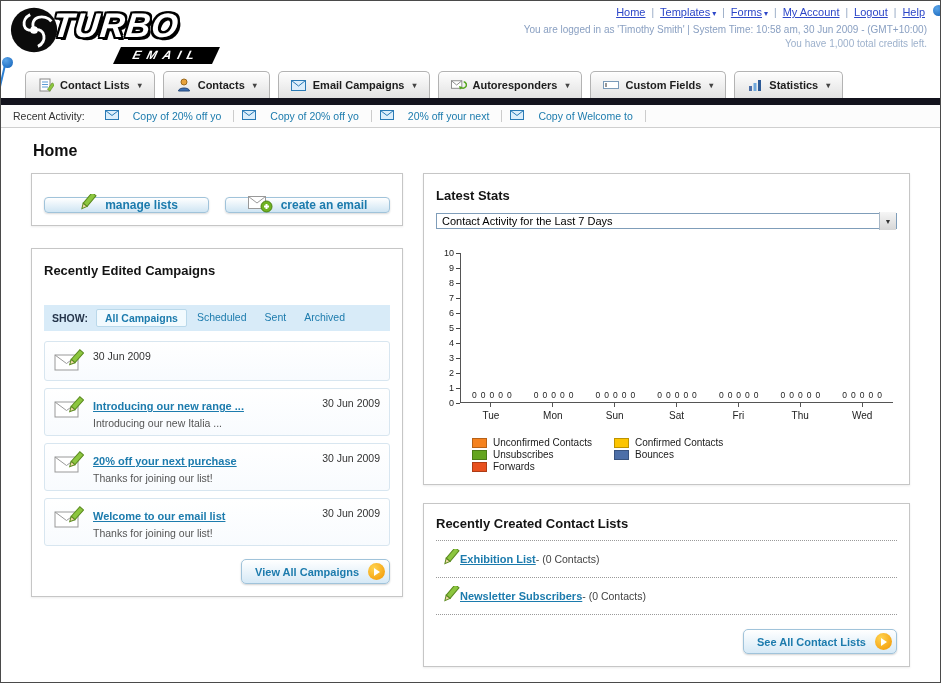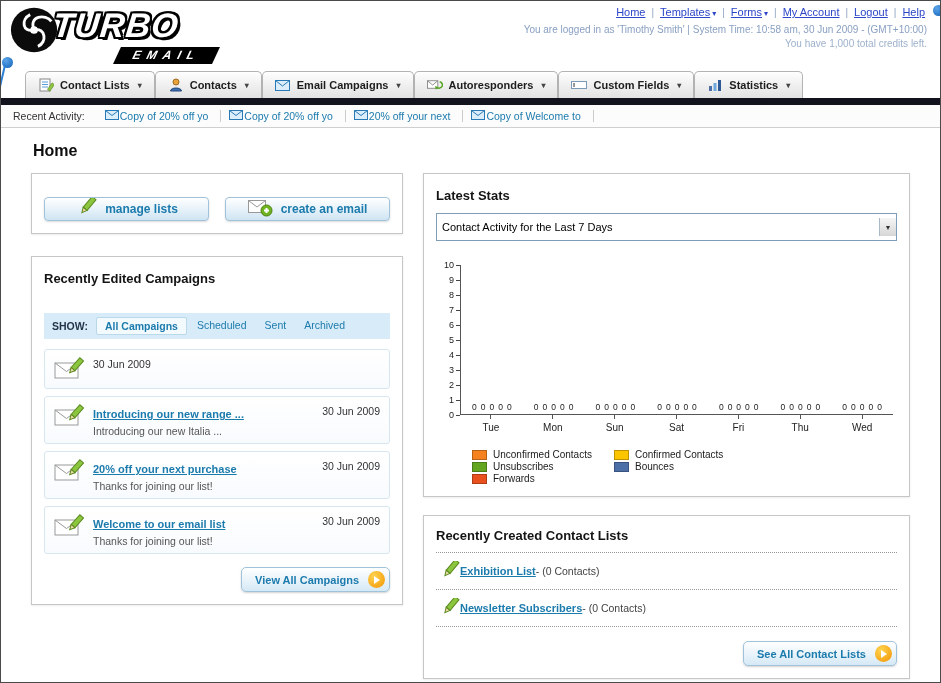--- a/index.html
+++ b/index.html
@@ -17,48 +17,48 @@
   .logo-email { display:inline-block; background:#000; color:#fff; font-size:12px; font-weight:bold; letter-spacing:6px; padding:1px 16px 2px 16px; transform:skewX(-25deg); margin:-6px 0 0 64px; }
   .top-right { position:absolute; right:13px; top:5px; text-align:right; }
   .top-links { font-size:11px; }
   .top-link { color:#2c46c8; text-decoration:underline; cursor:pointer; margin:0 2px; white-space:nowrap; }
   .sep { color:#8fa3c0; margin:0 4px; font-size:10px; }
   .dd-caret { font-size:8px; color:#2c46c8; margin-left:2px; display:inline-block; text-decoration:none; }
   .login-info { margin-top:6px; color:#8aa0c2; font-size:10px; }
   .credits-info { margin-top:3px; color:#9db1cc; font-size:10px; }
 
   
-  .navbar { display:flex; align-items:flex-end; padding-left:24px; height:29px; }
+  .navbar { display:flex; align-items:flex-end; gap:8px; padding-left:24px; height:29px; }
   .nav-tab { display:flex; align-items:center; gap:6px; height:27px; padding:0 12px; background:linear-gradient(#fefefe,#e2e2e2);
     border:1px solid #b3b3b3; border-bottom:none; border-radius:5px 5px 0 0; font-size:11px; font-weight:bold; color:#1d1d1d; cursor:pointer;
     box-shadow:inset 0 1px 0 #fff; white-space:nowrap; }
   .nav-icon { display:inline-flex; width:16px; height:14px; align-items:center; justify-content:center; }
   .nav-caret { font-size:8px; color:#444; margin-left:2px; }
   .darkbar { height:7px; background:#13131d; }
 
   
   .activity-bar { display:flex; align-items:center; height:23px; padding:0 12px; background:#fcfcfc; border-bottom:1px solid #cfcfcf; font-size:10.5px; }
   .activity-label { color:#333; margin-right:12px; }
-  .activity-item { display:flex; align-items:center; gap:1px; padding:0 12px 0 8px; border-right:1px solid #ccc; cursor:pointer; }
+  .activity-item { display:flex; align-items:center; gap:14px; padding:0 12px 0 8px; border-right:1px solid #ccc; cursor:pointer; }
   .act-text { color:#1c7bad; white-space:nowrap; }
 
   
   .content { padding:8px 30px 0 30px; }
   .page-title { font-size:16px; font-weight:bold; color:#0e0e0e; margin:6px 0 13px 2px; }
   .columns { display:flex; gap:20px; align-items:flex-start; }
   .col-left { width:372px; flex:none; }
   .col-right { flex:1; min-width:0; }
   .panel { border:1px solid #c6c6c6; background:#fff; padding:12px; box-shadow:0 1px 2px rgba(0,0,0,0.08); }
   .panel-title { font-size:13px; font-weight:bold; color:#141414; }
   .link { color:#1c7bad; font-size:11px; text-decoration:underline; cursor:pointer; }
 
   
   .gs-head { display:flex; justify-content:space-between; align-items:center; }
   .gs-buttons { display:flex; gap:16px; margin-top:11px; }
-  .big-btn { flex:1; height:24px; display:flex; align-items:center; justify-content:center; gap:8px;
+  .big-btn { flex:1; height:16px; display:flex; align-items:center; justify-content:center; gap:8px;
     background:linear-gradient(#ffffff,#cfe5f3); border:1px solid #a0c3da; border-radius:4px;
     font-size:12px; font-weight:bold; color:#1c7bad; cursor:pointer; box-shadow:0 1px 2px rgba(0,0,0,0.15); }
 
   
   .camp-panel { margin-top:22px; }
   .filter-bar { display:flex; align-items:center; background:#d8ebf8; padding:4px 8px; margin-top:26px; font-size:10.5px; }
   .show-label { font-weight:bold; color:#24344a; margin-right:8px; }
   .filter { color:#1c7bad; padding:2px 8px; cursor:pointer; text-decoration:none; }
   .filter.selected { background:#f2fafe; border:1px solid #b9d8ea; border-radius:2px; font-weight:bold; }
   .camp-list { display:flex; flex-direction:column; gap:7px; margin-top:10px; }
@@ -68,21 +68,21 @@
   .camp-title { display:inline-block; color:#1c7bad; font-size:11px; font-weight:bold; text-decoration:underline; cursor:pointer; }
   .camp-sub { color:#555; font-size:10.5px; margin-top:3px; }
   .camp-date { font-size:10.5px; color:#333; white-space:nowrap; padding-top:2px; }
   .camp-footer { display:flex; justify-content:flex-end; margin-top:13px; }
   .pill-btn { display:inline-flex; align-items:center; gap:9px; padding:3px 4px 3px 13px; background:linear-gradient(#ffffff,#d6e9f6);
     border:1px solid #a0c3da; border-radius:5px; font-size:11px; font-weight:bold; color:#1c7bad; cursor:pointer; box-shadow:0 1px 2px rgba(0,0,0,0.18); }
   .arrow-circle { width:17px; height:17px; border-radius:50%; background:radial-gradient(circle at 35% 30%, #ffd34f, #f29400); display:flex; align-items:center; justify-content:center; flex:none; }
   .arrow-circle::after { content:""; display:block; border-left:6px solid #fff; border-top:4px solid transparent; border-bottom:4px solid transparent; margin-left:1px; }
 
   
-  .stats-select { margin-top:9px; height:28px; border:1px solid #7f9db9; background:#fff; display:flex; align-items:center; justify-content:space-between; font-size:11px; color:#000; padding-left:5px; cursor:pointer; }
+  .stats-select { margin-top:9px; height:16px; border:1px solid #7f9db9; background:#fff; display:flex; align-items:center; justify-content:space-between; font-size:11px; color:#000; padding-left:5px; cursor:pointer; }
   .select-arrow { width:17px; height:18px; background:linear-gradient(#f6f6f6,#d6d6d6); border-left:1px solid #a9b8c6; display:flex; align-items:center; justify-content:center; font-size:7px; color:#333; flex:none; }
   .chart { display:flex; margin-top:24px; padding-right:4px; }
   .chart-y { position:relative; width:24px; height:150px; flex:none; }
   .y-tick { position:absolute; right:0; display:flex; align-items:center; gap:2px; transform:translateY(-50%); }
   .y-label { font-size:9px; color:#222; }
   .y-dash { width:4px; height:1px; background:#444; display:inline-block; }
   .chart-main { flex:1; min-width:0; }
   .chart-plot { height:150px; border-left:1px solid #555; border-bottom:1px solid #555; }
   .chart-groups { display:flex; height:100%; }
   .chart-group { flex:1; display:flex; align-items:flex-end; justify-content:center; }

